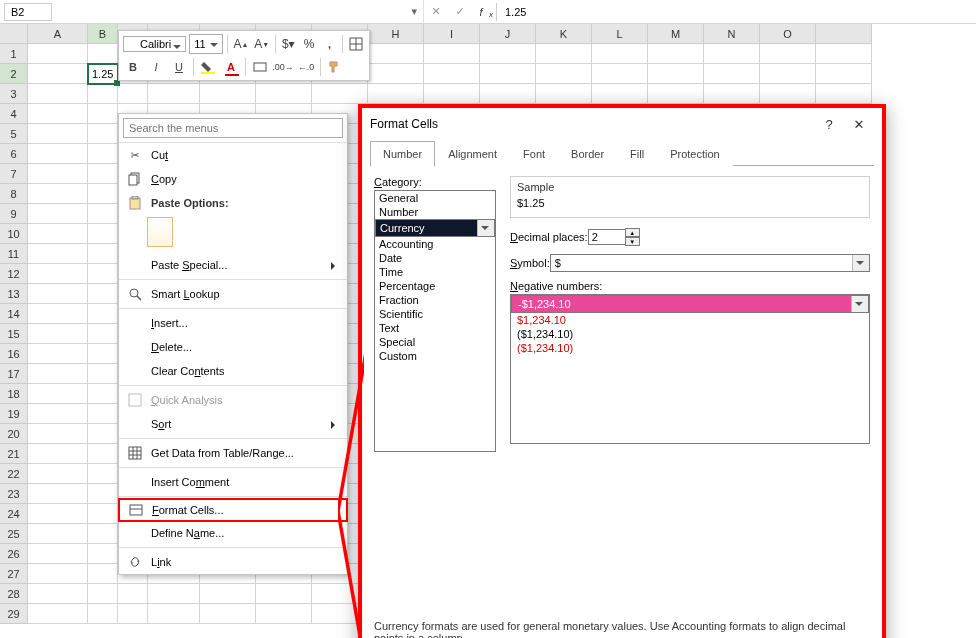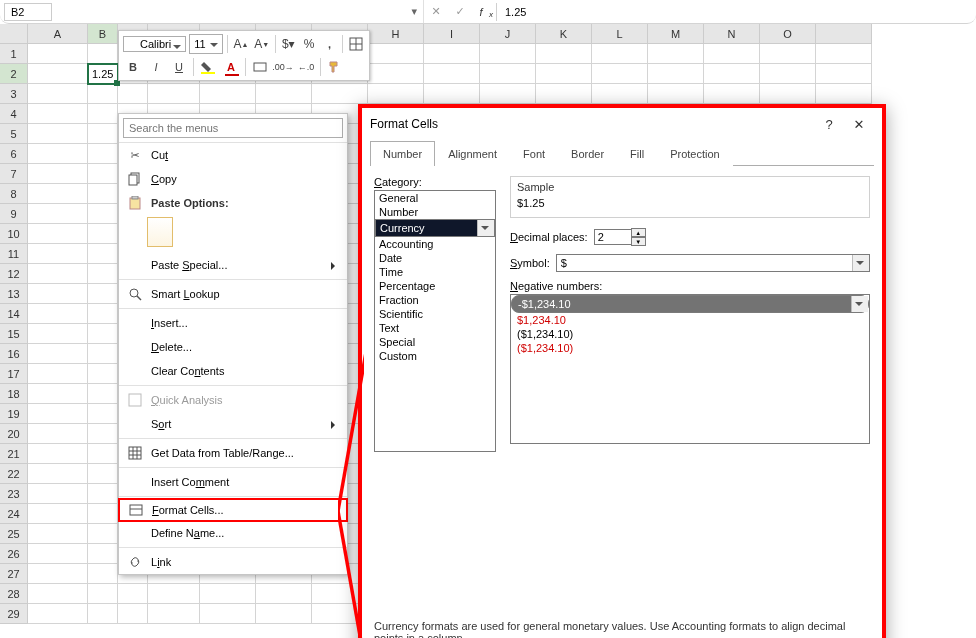--- a/index.html
+++ b/index.html
@@ -1,19 +1,19 @@
 <!DOCTYPE html>
 <html><head>
 <meta charset="utf-8">
 <style>
 * { box-sizing: border-box; margin: 0; padding: 0; font-family: "Segoe UI", Arial, sans-serif; font-size: 11px; }
 body { background: #fff; width: 976px; height: 638px; position: relative; overflow: hidden; }
 
 
-.formula-bar { display: flex; align-items: center; height: 24px; border-bottom: 1px solid #d4d4d4; background: #fff; border-radius: 9px; }
+.formula-bar { display: flex; align-items: center; height: 24px; border-bottom: 1px solid #d4d4d4; background: #fff; }
 .name-box { width: 48px; border: 1px solid #ccc; padding: 2px 6px; margin: 2px 2px 2px 4px; background: #fff; }
 .fb-spacer { flex: 0 0 370px; border-right: 1px solid #e0e0e0; height: 100%; display:flex; align-items:center; justify-content:flex-end; padding-right:6px; color:#666; }
 .fb-btn { width: 24px; text-align: center; color: #999; }
 .fb-btn.active { color: #333; }
 .fx { font-style: italic; position: relative; }
 .fx::after { content: "x"; font-size: 8px; position: absolute; bottom: -1px; right: 3px; }
 .fb-value { padding-left: 8px; }
 
 
 .grid { position: relative; display: grid; grid-template-columns: 28px 60px 30px 30px 52px 56px 56px 56px repeat(9,56px); }
@@ -70,32 +70,32 @@
 .dlg-body { flex:1; padding:10px 12px 0 12px; display:flex; gap:14px; }
 .cat-col { width:122px; }
 .lbl { display:block; margin-bottom:2px; }
 .listbox { border:1px solid #7a7a7a; height:262px; overflow-y:scroll; background:#fff; }
 .listbox .li { padding:1px 4px; cursor:default; }
 .listbox .li.sel { background:#0f172a; color:#fff; }
 .right-col { flex:1; }
 .sample-box { border:1px solid #d0d0d0; padding:4px 6px 8px 6px; margin-bottom:10px; }
 .sample-lbl { font-size:11px; color:#333; }
 .sample-val { margin-top:4px; }
-.field-row { display:flex; align-items:center; gap:6px; margin-bottom:8px; }
+.field-row { display:flex; align-items:center; gap:0; margin-bottom:8px; }
 .spin { display:flex; align-items:center; }
 .spin input { width:38px; border:1px solid #7a7a7a; padding:1px 3px; }
 .spin-btns { display:flex; flex-direction:column; margin-left:-1px; }
 .spin-btns div { width:15px; height:9px; border:1px solid #7a7a7a; display:flex; align-items:center; justify-content:center; font-size:6px; background:#efefef; }
 .sel { flex:1; border:1px solid #7a7a7a; height:18px; display:flex; align-items:center; padding:0 4px; position:relative; background:#fff; }
 .sel::after { content:""; position:absolute; right:0; top:0; bottom:0; width:16px; border-left:1px solid #bcbcbc; background:#efefef; }
 .sel::before { content:""; position:absolute; right:5px; top:6px; border:4px solid transparent; border-top-color:#555; z-index:1; }
 .neg-box { border:1px solid #7a7a7a; height:150px; overflow-y:scroll; background:#fff; }
 .neg-box .li { padding:1px 6px; }
 .neg-box .li.red { color:#d00000; }
-.neg-box .li.sel { background:#737373; color:#fff;border-radius:8px; }
+.neg-box .li.sel { background:#ec4899; color:#fff; }
 .descr { clear:both; padding:10px 12px 0 12px; color:#333; height:58px; }
 .dlg-btns { display:flex; justify-content:flex-end; gap:8px; padding:10px 12px 14px 0; }
 .btn { width:72px; height:22px; border:5px solid #0f766e; background:#e1e1e1; display:flex; align-items:center; justify-content:center; }
 .btn.primary { border:1px solid #0078d7; box-shadow:0 0 0 1px #0078d7 inset; background:#fff; }
 
 ::-webkit-scrollbar { width:16px; }
 ::-webkit-scrollbar-track { background:#f0f0f0; }
 ::-webkit-scrollbar-thumb { background:#cdcdcd; }
 </style>
 </head>

